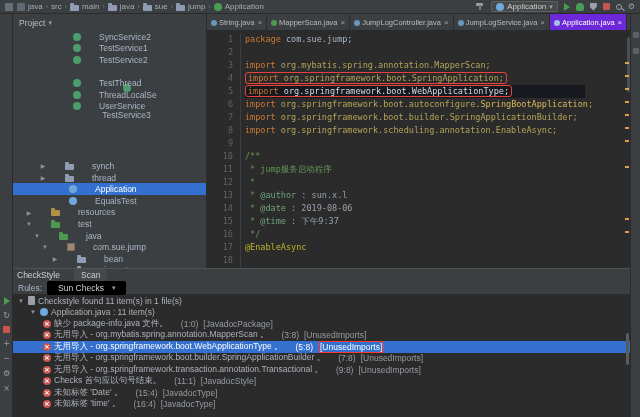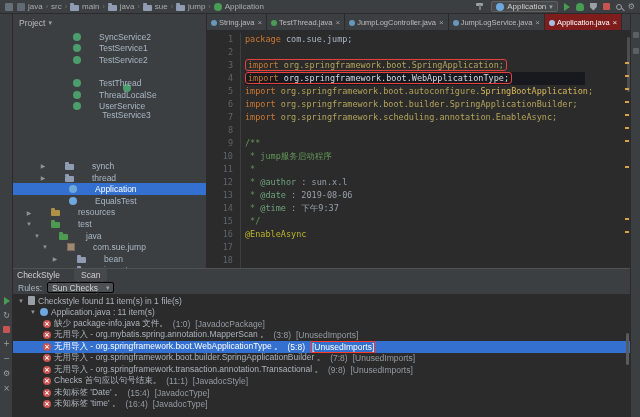--- a/index.html
+++ b/index.html
@@ -47,21 +47,21 @@
   .rsq{width:6px;height:6px;background:#5b6064;border-radius:1px}
   .stripe-tools{position:absolute;left:0;top:297px;width:13px;display:flex;flex-direction:column;align-items:center;gap:6px;z-index:5}
 
   
   .tabsbar{position:absolute;left:207px;top:14px;width:423px;height:17px;background:#3c3f41;
            border-bottom:1px solid #282b2e;overflow:hidden}
   .tabs{display:flex;height:17px}
   .tab{display:flex;align-items:center;gap:2px;padding:0 4px;font-size:7.5px;color:#bbb;
        border-right:1px solid #2b2b2b;height:17px;white-space:nowrap}
   .tab .ic-class{width:6px;height:6px}
-  .tab.active{background:#7f1d1d;color:#fff}
+  .tab.active{background:#6d28d9;color:#fff}
   .tab .close{color:#9aa0a6;font-size:8px;margin-left:1px}
   .tab.active .close{color:#dfe6f0}
 
   
   .project{position:absolute;left:13px;top:14px;width:194px;height:254px;background:#3c3f41;
            border-right:1px solid #2b2b2b;overflow:hidden}
   .phead{height:17px;display:flex;align-items:center;gap:3px;padding:0 6px;font-size:8.5px;color:#bbb}
   .trow{height:11.6px;display:flex;align-items:center;gap:18px;font-size:8.5px;white-space:nowrap}
   .trow.sel{background:#3370cf;color:#fff}
   .chev{width:8px;flex:none;color:#8f9296;font-size:6px;text-align:center}
@@ -82,27 +82,27 @@
   .emark{position:absolute;right:1px;width:4px;height:2px;background:#d9a343}
   .ethumb{position:absolute;right:0;top:6px;width:3px;height:55px;background:#4c4f51;border-radius:2px}
 
   
   .cs-header{position:absolute;left:13px;top:268px;width:617px;height:13px;background:#3c3f41;
              border-top:1px solid #505354;display:flex;align-items:center;gap:14px;padding-left:4px}
   .cs-title{font-size:8.5px;color:#d0d0d0}
   .cs-tab{font-size:8.5px;color:#ccc;background:#46494b;padding:0 7px;border-radius:2px;line-height:12px}
   .cs-rules{position:absolute;left:13px;top:281px;width:617px;height:14px;background:#3c3f41;
             border-bottom:1px solid #2b2b2b;display:flex;align-items:center;gap:5px;padding-left:5px;font-size:8.5px;color:#a9b7c6}
-  .combo{display:flex;align-items:center;gap:8px;background:#4c5052;border:1px solid #000000;border-radius:2px;
+  .combo{display:flex;align-items:center;gap:8px;background:#4c5052;border:7px solid #000000;border-radius:2px;
          padding:0 4px;height:11px;color:#d0d0d0}
   .cs-body{position:absolute;left:13px;top:295px;width:617px;height:122px;background:#2b2b2b;overflow:hidden}
   .irow{height:11.5px;display:flex;align-items:center;gap:3px;font-size:8.5px;white-space:nowrap}
   .irow.isel{background:#3370cf}
   .irow.isel span{color:#fff}
-  .imsg{color:#adb3bc}.iloc{color:#969ca3;margin-left:2px}.irule{color:#969ca3;margin-left:2px}
+  .imsg{color:#adb3bc}.iloc{color:#969ca3;margin-left:10px}.irule{color:#969ca3;margin-left:2px}
   .redbox{border:1px solid #ff3b30;border-radius:2px;padding:0 1px}
   .bthumb{position:absolute;right:1px;top:38px;width:3px;height:32px;background:#595b5d;border-radius:2px}
 </style>
 </head>
 <body>
 
 <div id="app">
 
   <div class="titlebar">
     <span class="ic ic-app"></span>
@@ -158,21 +158,21 @@
 
   <div class="tabsbar">
     <div class="tabs" id="tabs">
         <div class="tab">
           <span class="ic ic-class" style="--c: #6897bb;"></span>
           <span>String.java</span>
           <span class="close">×</span>
         </div>
         <div class="tab">
           <span class="ic ic-class" style="--c: #499c54;"></span>
-          <span>TestThread.java</span>
+          <span>MapperScan.java</span>
           <span class="close">×</span>
         </div>
         <div class="tab">
           <span class="ic ic-class" style="--c: #6897bb;"></span>
           <span>JumpLogController.java</span>
           <span class="close">×</span>
         </div>
         <div class="tab">
           <span class="ic ic-class" style="--c: #6897bb;"></span>
           <span>JumpLogService.java</span>
@@ -302,20 +302,21 @@
         <div class="gl">13</div>
         <div class="gl">14</div>
         <div class="gl">15</div>
         <div class="gl">16</div>
         <div class="gl">17</div>
         <div class="gl">18</div>
       </div>
     <div class="code" id="code">
         <div class="cl"><span class="k">package </span><span class="t">com.sue.jump;</span></div>
         <div class="cl"></div>
+        <div class="cl"><span class="k">import </span><span class="y">org.mybatis.spring.annotation.MapperScan;</span></div>
         <div class="cl"><span class="codebox"><span class="k">import </span><span class="y">org.springframework.boot.SpringApplication;</span></span></div>
         <div class="cl band"><span class="codebox"><span class="k">import </span><span class="w">org.springframework.boot.WebApplicationType;</span></span></div>
         <div class="cl"><span class="k">import </span><span class="y">org.springframework.boot.autoconfigure.</span><span class="cy">SpringBootApplication</span><span class="y">;</span></div>
         <div class="cl"><span class="k">import </span><span class="y">org.springframework.boot.builder.SpringApplicationBuilder;</span></div>
         <div class="cl"><span class="k">import </span><span class="y">org.springframework.scheduling.annotation.EnableAsync;</span></div>
         <div class="cl"></div>
         <div class="cl"><span class="c">/**</span></div>
         <div class="cl"><span class="c"> * jump服务启动程序</span></div>
         <div class="cl"><span class="c"> *</span></div>
         <div class="cl"><span class="c"> * </span><span class="tag">@author</span><span class="dv"> : sun.x.l</span></div>

